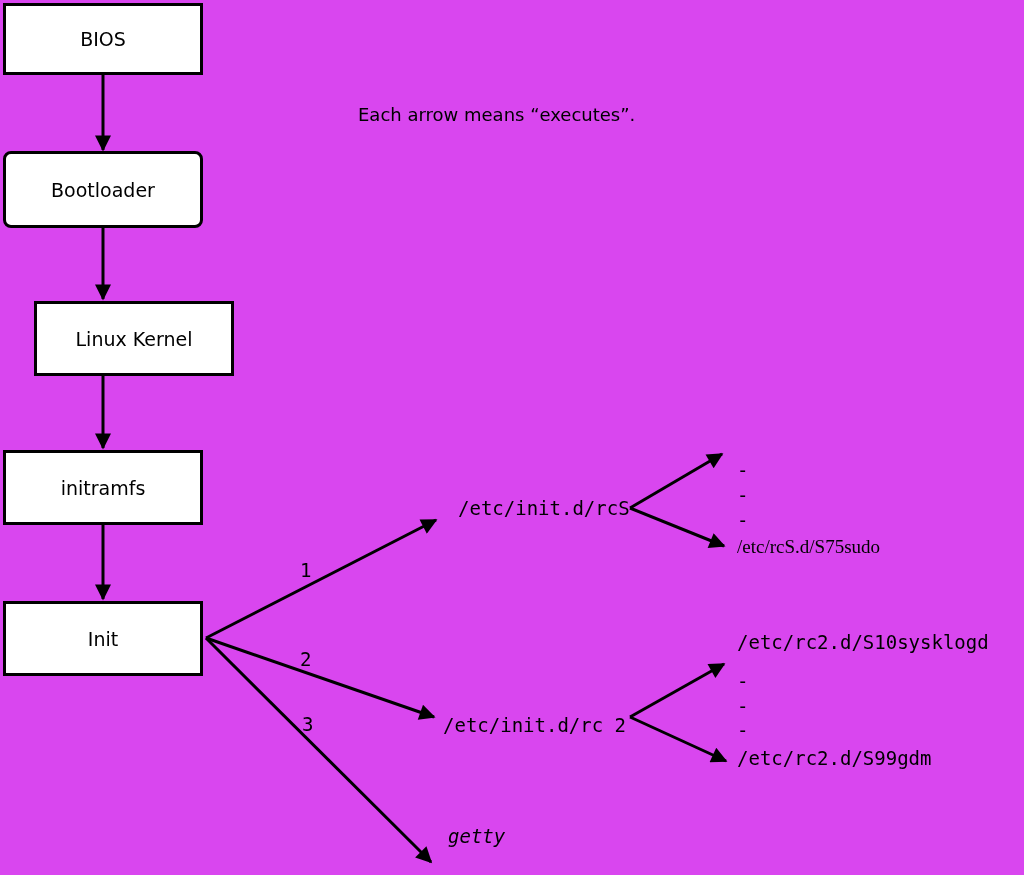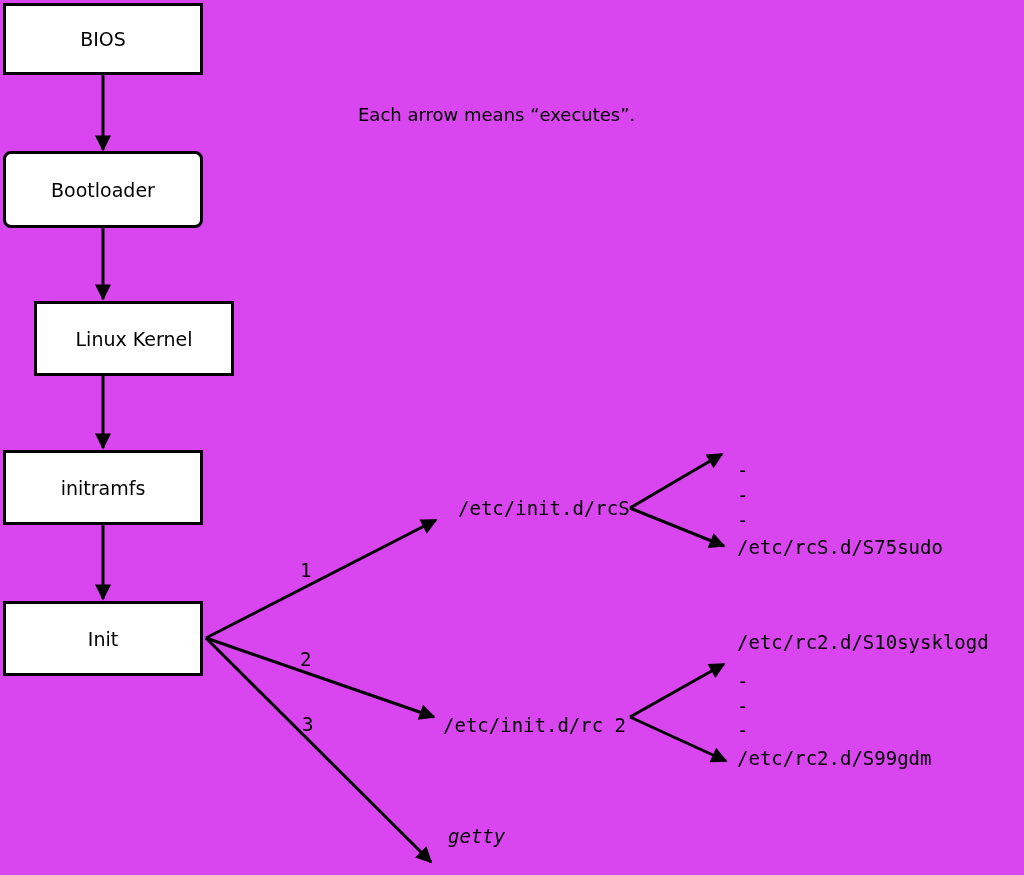--- a/index.html
+++ b/index.html
@@ -93,21 +93,21 @@
   <div class="mono" style="left:300px; top:659px;">2</div>
   <div class="mono" style="left:302px; top:724px;">3</div>
 
   <div class="mono" style="left:448px; top:508px;margin-left:10px;">/etc/init.d/rcS</div>
   <div class="mono" style="left:443px; top:717px;margin-top:8px;">/etc/init.d/rc 2</div>
   <div class="mono" style="left:448px; top:836px;font-style:italic;">getty</div>
 
   <div class="mono" style="left:737px; top:470px;">-</div>
   <div class="mono" style="left:737px; top:495px;">-</div>
   <div class="mono" style="left:737px; top:520px;">-</div>
-  <div class="mono" style="left:737px; top:547px;">/etc/rcS.d/S75sudo</div>
+  <div class="mono" style="left:737px; top:547px;font-family:Liberation Serif, serif;">/etc/rcS.d/S75sudo</div>
 
   <div class="mono" style="left:737px; top:642px;">/etc/rc2.d/S10sysklogd</div>
   <div class="mono" style="left:737px; top:681px;">-</div>
   <div class="mono" style="left:737px; top:706px;">-</div>
   <div class="mono" style="left:737px; top:730px;">-</div>
   <div class="mono" style="left:737px; top:758px;">/etc/rc2.d/S99gdm</div>
 
 </div>
 
 </body></html>

